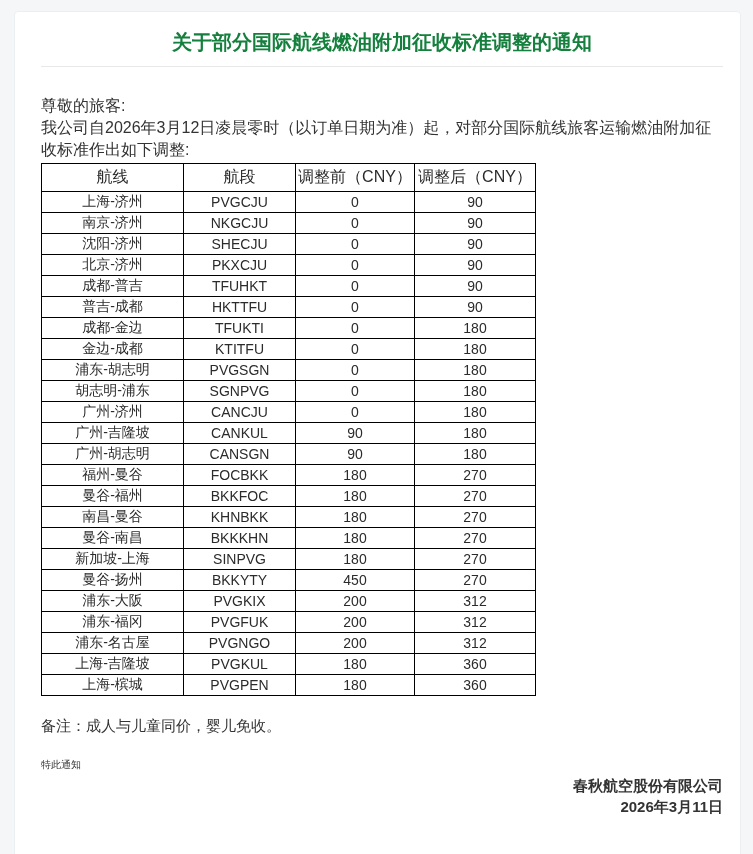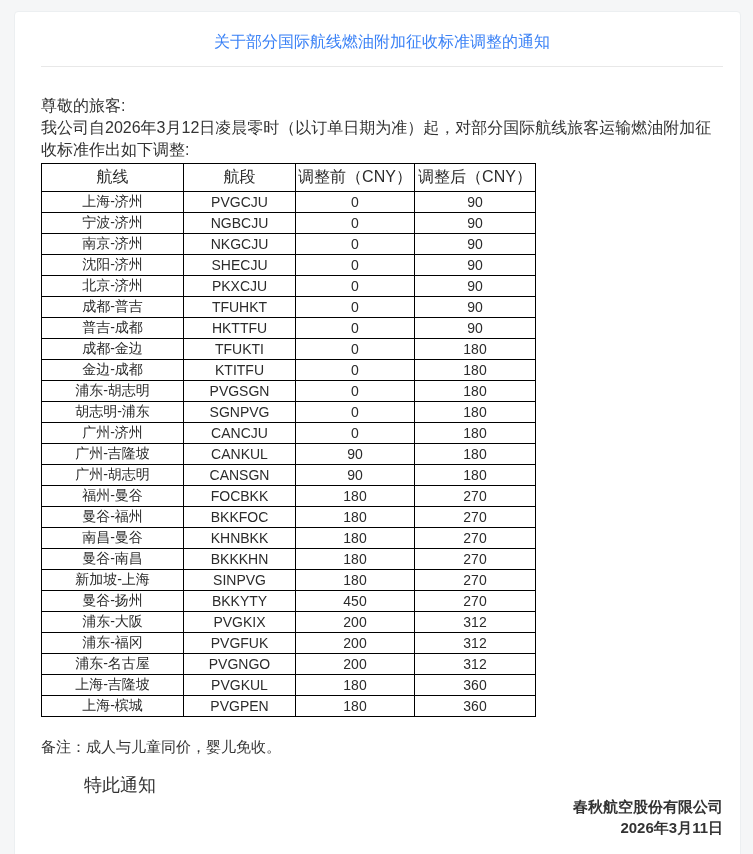--- a/index.html
+++ b/index.html
@@ -11,25 +11,25 @@
   .card {
     width: 727px;
     min-height: 900px;
     margin: 11px 12px 0 14px;
     background: #ffffff;
     border: 1px solid #eceff1;
     border-radius: 4px;
     padding: 18px 17px 80px 26px;
   }
   .title {
-    font-size: 16px;
-    font-weight: 400;
+    font-size: 20px;
+    font-weight: 700;
     line-height: 24px;
     text-align: center;
-    color: #3b82f6;
+    color: #15803d;
   }
   .divider {
     border-top: 1px solid #e8e8e8;
     margin-top: 12px;
     height: 0;
   }
   .intro {
     margin-top: 28px;
     font-size: 16px;
     line-height: 22px;
@@ -57,23 +57,22 @@
     height: 21px;
     font-size: 14px;
   }
   .remark {
     margin-top: 19px;
     font-size: 15px;
     line-height: 21px;
   }
   .closing {
     margin-top: 18px;
-    font-size: 18px;
+    font-size: 10px;
     line-height: 21px;
-    margin-left: 43px;
   }
   .signature {
     margin-top: 0;
     text-align: right;
     font-size: 15px;
     line-height: 21px;
   }
   .signature p { margin: 0; font-weight: bold; }
 </style>
 </head>
@@ -106,26 +105,20 @@
         </tr>
     </thead>
     <tbody>
         <tr>
           <td>上海-济州</td>
           <td>PVGCJU</td>
           <td>0</td>
           <td>90</td>
         </tr>
         <tr>
-          <td>宁波-济州</td>
-          <td>NGBCJU</td>
-          <td>0</td>
-          <td>90</td>
-        </tr>
-        <tr>
           <td>南京-济州</td>
           <td>NKGCJU</td>
           <td>0</td>
           <td>90</td>
         </tr>
         <tr>
           <td>沈阳-济州</td>
           <td>SHECJU</td>
           <td>0</td>
           <td>90</td>

